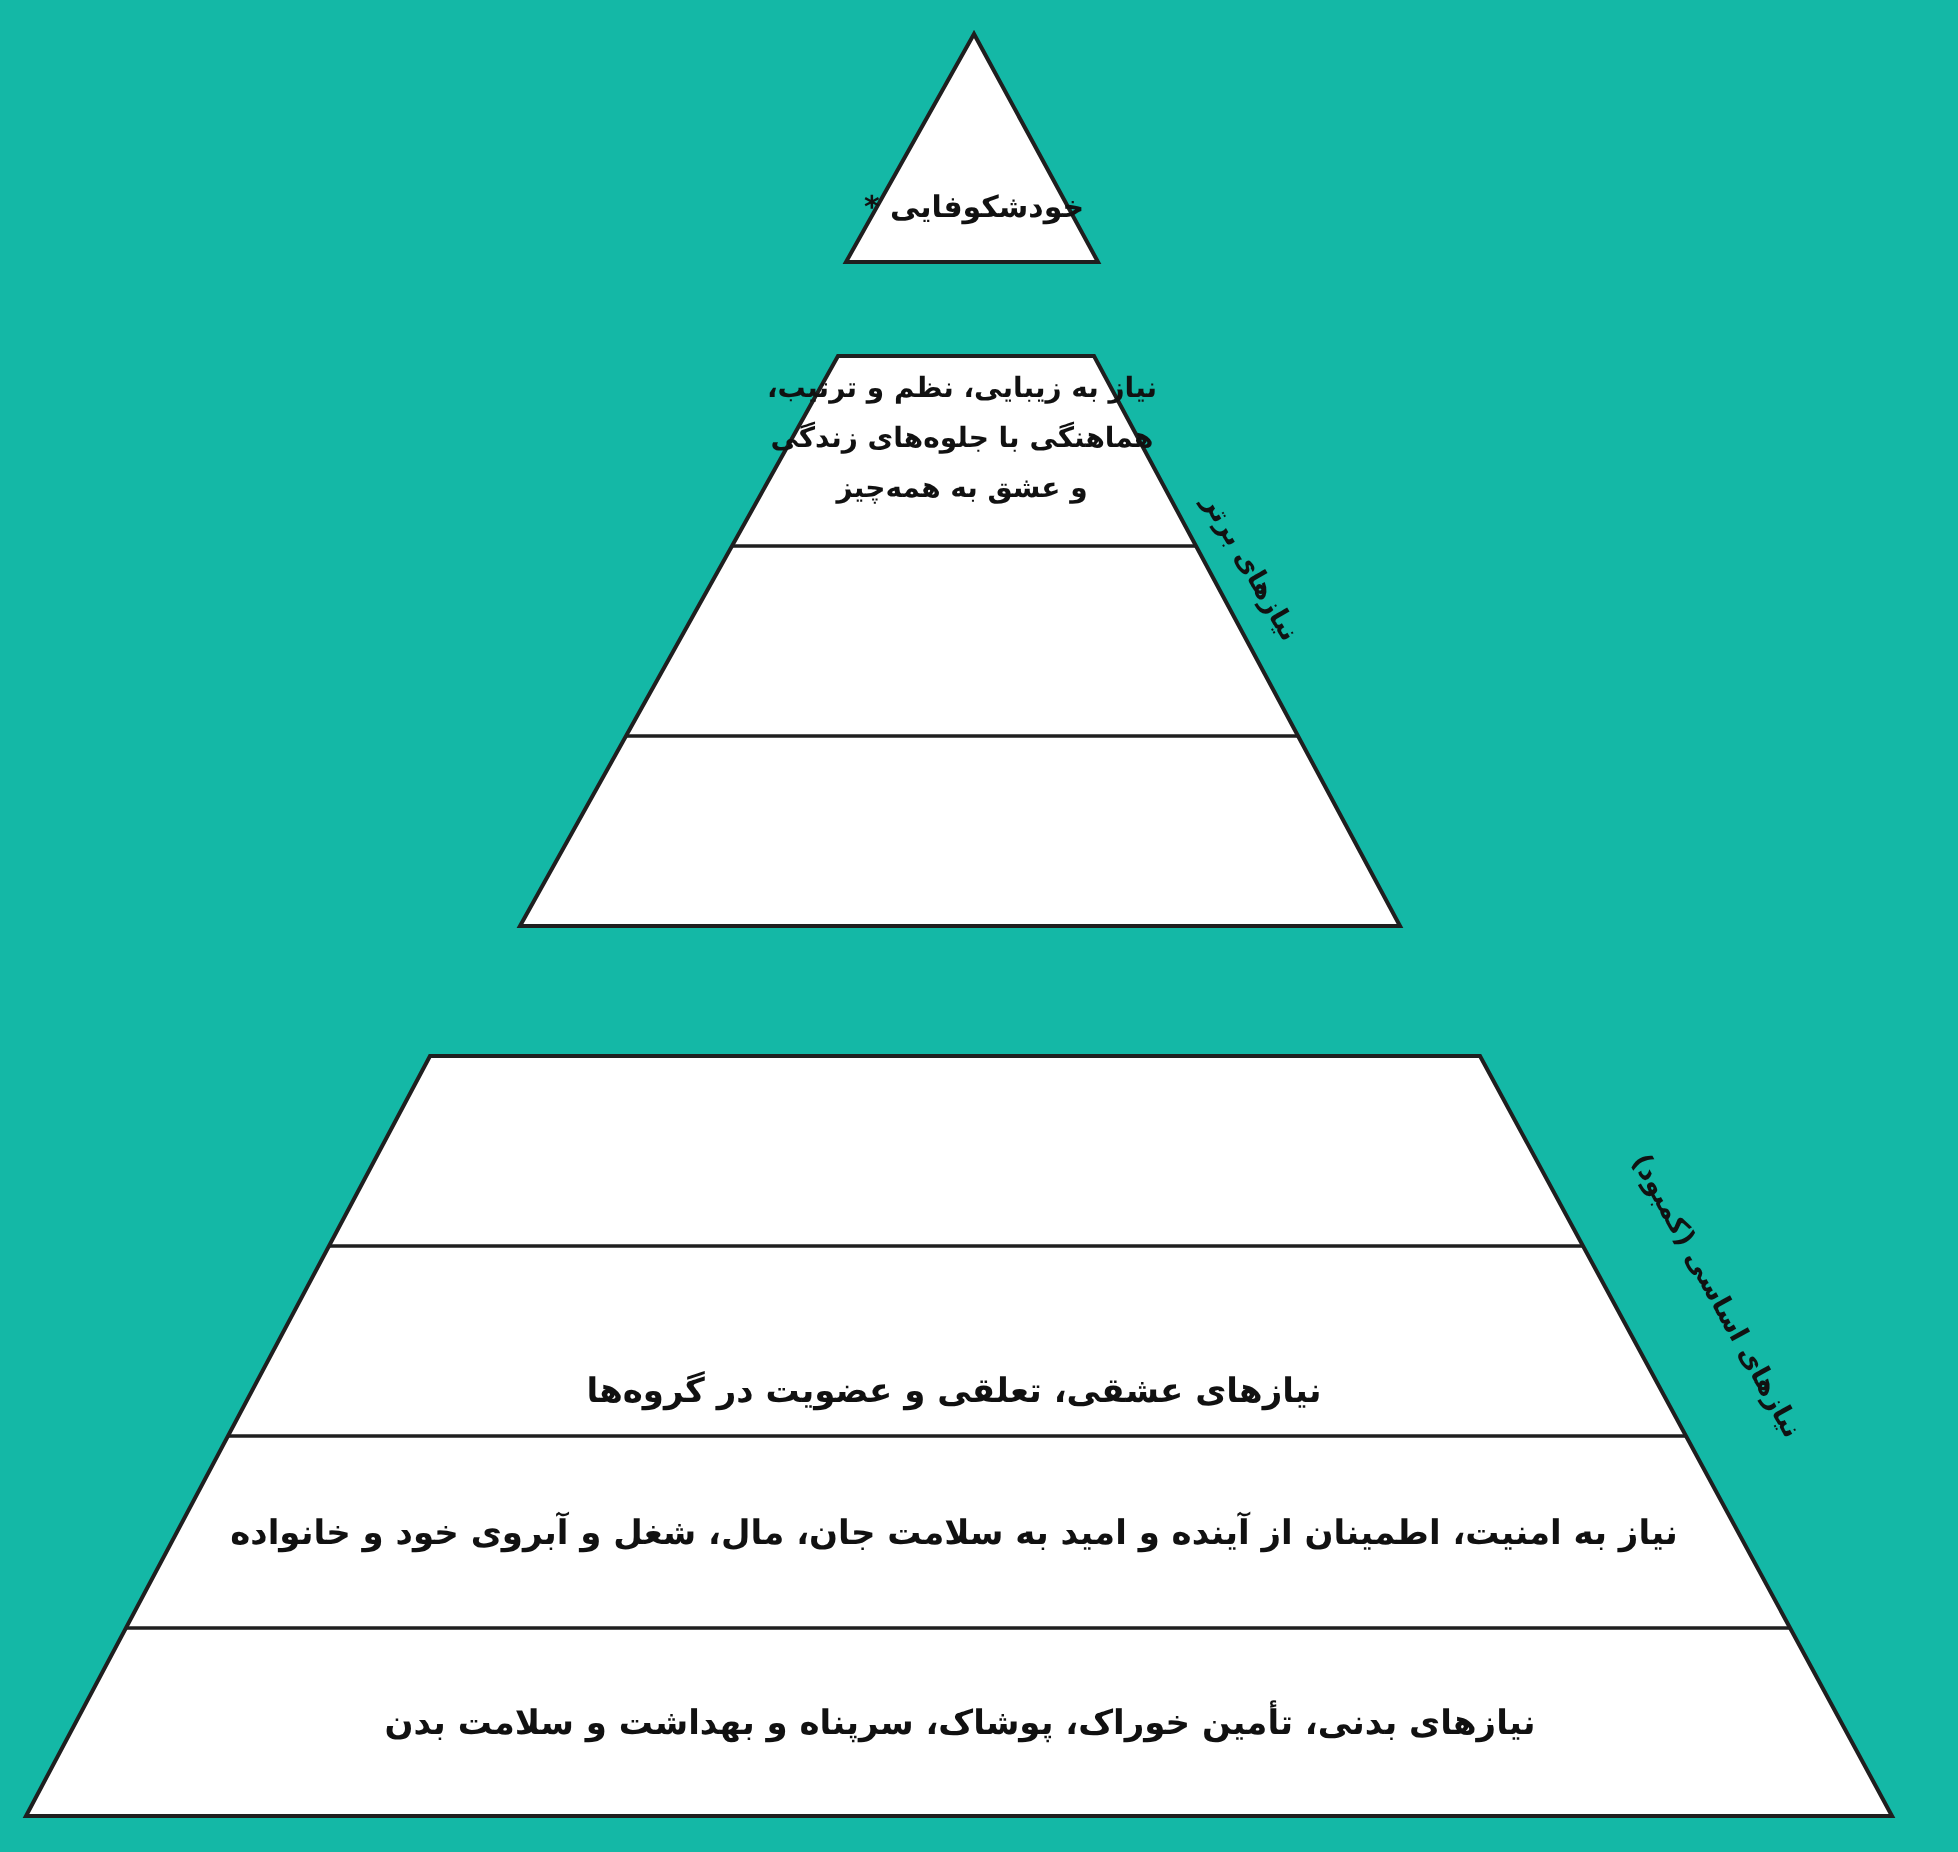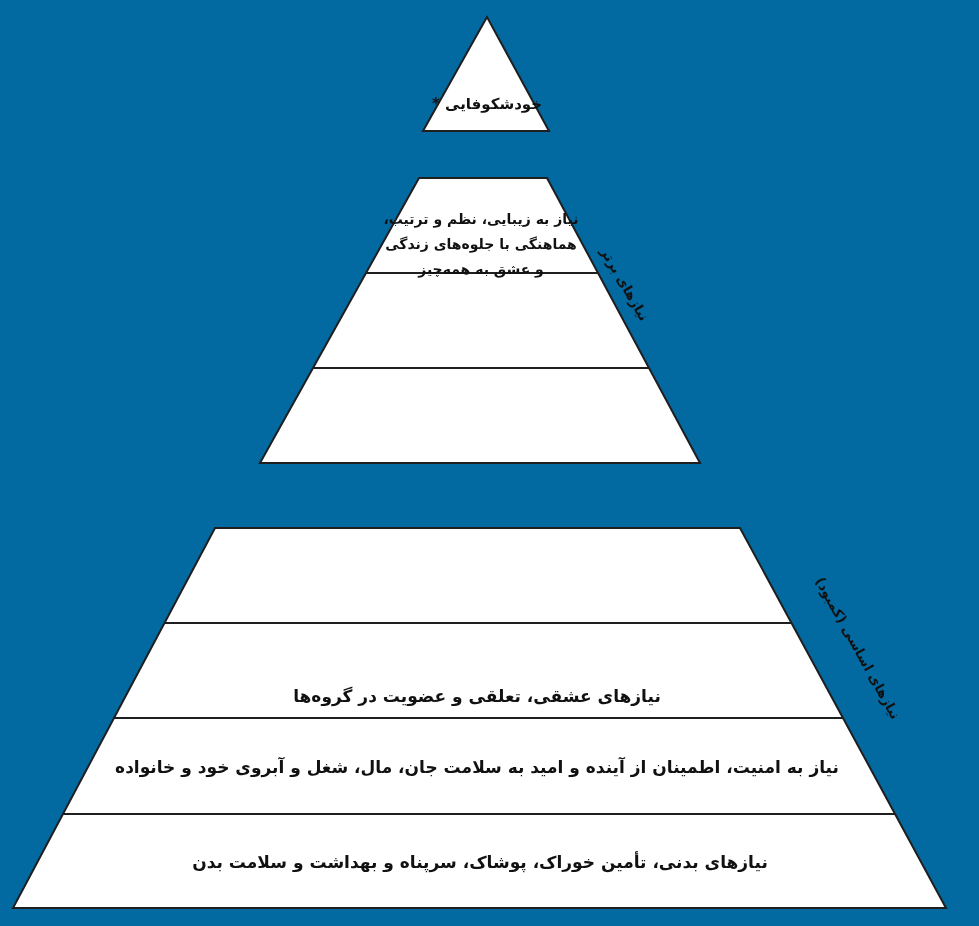--- a/index.html
+++ b/index.html
@@ -4,21 +4,21 @@
 <style>
   html, body {
     margin: 0;
     padding: 0;
     background: #ffffff;
   }
   .canvas {
     position: relative;
     width: 979px;
     height: 926px;
-    background: #0369a1;
+    background: #14b8a6;
     overflow: hidden;
     font-family: "DejaVu Sans", "Liberation Sans", sans-serif;
   }
   .shapes-svg {
     position: absolute;
     left: 0;
     top: 0;
     width: 979px;
     height: 926px;
   }
@@ -45,21 +45,21 @@
     unicode-bidi: embed;
     white-space: nowrap;
     color: #111111;
     font-weight: 700;
     font-size: 13.5px;
     transform-origin: center center;
   }
   .side-label.upper { left: 625px; top: 284px; transform: translate(-50%,-50%) rotate(60deg); }
   .side-label.lower { left: 858px; top: 648px; transform: translate(-50%,-50%) rotate(61deg); }
   .t-l1 { left: 487px; top: 104px; width: 150px; font-size: 15px; }
-  .t-l2 { left: 481px; top: 244px; width: 205px; font-size: 14px; line-height: 1.78; }
+  .t-l2 { left: 481px; top: 220px; width: 205px; font-size: 14px; line-height: 1.78; }
   .t-l3 { left: 483px; top: 320px; width: 280px; font-size: 17px; line-height: 2.3; }
   .t-l4 { left: 481px; top: 416px; width: 320px; font-size: 17px; line-height: 1.85; }
   .t-l5 { left: 478px; top: 577px; width: 520px; font-size: 17px; }
   .t-l6 { left: 477px; top: 696px; width: 560px; font-size: 17px; }
   .t-l7 { left: 477px; top: 767px; width: 760px; font-size: 17px; }
   .t-l8 { left: 480px; top: 862px; width: 820px; font-size: 17px; text-align: center; }
 </style>
 </head>
 <body>
 

